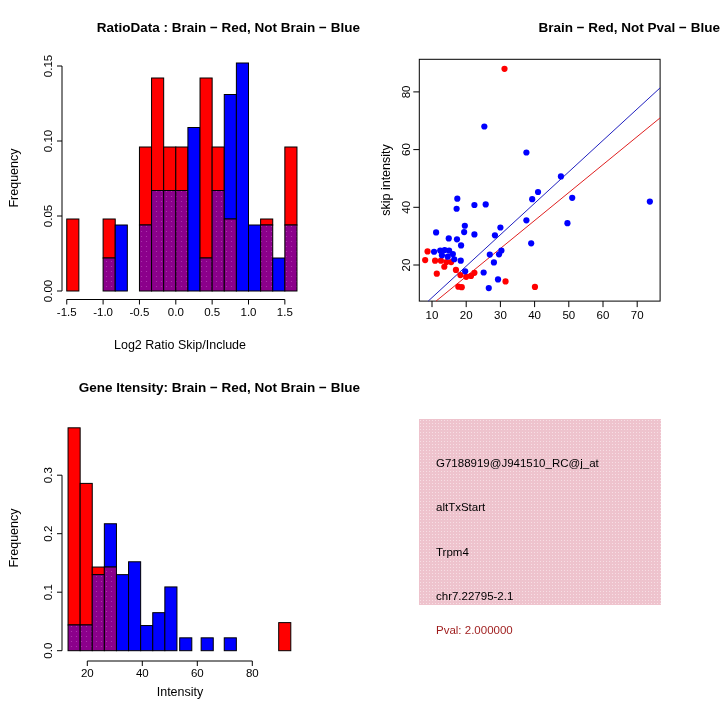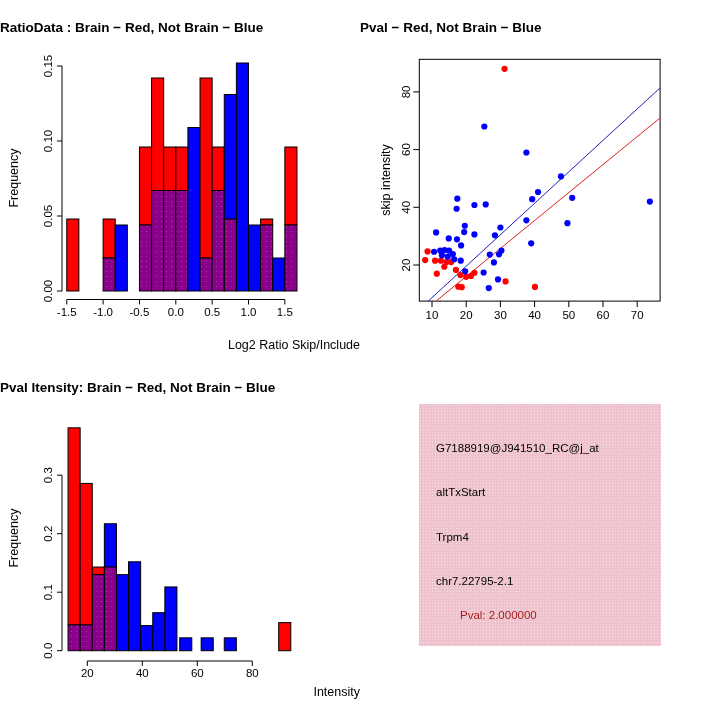--- a/index.html
+++ b/index.html
@@ -1,26 +1,26 @@
 <!DOCTYPE html>
 <html><head>
 <meta charset="utf-8">
 <style>
   html,body{margin:0;padding:0;background:#ffffff;}
   .page{position:relative;width:720px;height:720px;background:#ffffff;
         font-family:"Liberation Sans",sans-serif;color:#000;overflow:hidden;}
   .panel{position:absolute;width:360px;height:360px;}
   .panel svg{position:absolute;left:0;top:0;overflow:visible;}
-  .chart-title{position:absolute;left:0;top:20px;width:360px;text-align:left;
+  .chart-title{position:absolute;left:0;top:20px;width:360px;text-align:right;
                font-weight:bold;font-size:13.5px;white-space:nowrap;}
-  .x-label{position:absolute;left:0;width:360px;text-align:right;font-size:12.5px;}
+  .x-label{position:absolute;left:0;width:360px;text-align:center;font-size:12.5px;}
   .y-label{position:absolute;white-space:nowrap;font-size:12.5px;
            transform:translate(-50%,-50%) rotate(-90deg);}
   svg text.tick{font-size:11.5px;fill:#000;font-family:"Liberation Sans",sans-serif;}
-  .info-box{position:absolute;left:59px;top:44px;width:242px;height:242px;
+  .info-box{position:absolute;left:59px;top:59px;width:242px;height:186px;
             background-color:#EEC3CD;
             background-image:radial-gradient(circle,#F7DEE4 26%,rgba(0,0,0,0) 27%);
             background-size:3px 3px;}
   .info-line{position:absolute;left:17px;font-size:11.5px;color:#000;white-space:nowrap;}
 </style>
 </head>
 <body>
 
 <div class="page">
 
@@ -167,21 +167,21 @@
         <circle cx="100.728" cy="260.6725" r="3.1" fill="#0000FF"></circle>
         <circle cx="129.798" cy="254.614" r="3.1" fill="#0000FF"></circle>
         <circle cx="139.03199999999998" cy="254.3255" r="3.1" fill="#0000FF"></circle>
         <circle cx="141.426" cy="250.575" r="3.1" fill="#0000FF"></circle>
         <circle cx="133.902" cy="262.4035" r="3.1" fill="#0000FF"></circle>
         <circle cx="123.642" cy="272.501" r="3.1" fill="#0000FF"></circle>
         <circle cx="138.006" cy="279.425" r="3.1" fill="#0000FF"></circle>
         <circle cx="128.772" cy="288.08" r="3.1" fill="#0000FF"></circle>
         <circle cx="105.174" cy="271.347" r="3.1" fill="#0000FF"></circle>
       </svg>
-    <div class="chart-title">Pval − Red, Not Brain − Blue</div>
+    <div class="chart-title">Brain − Red, Not Pval − Blue</div>
     <div class="y-label" style="left:26px;top:180px">skip intensity</div>
   </section>
 
   <section class="panel" style="left:0;top:360px">
     <svg id="svg-hist2" width="360" height="360">
         <defs>
           <pattern id="svg-hist2-dots" width="5" height="5" patternUnits="userSpaceOnUse">
             <rect width="5" height="5" fill="#8B008B"></rect>
             <circle cx="1.5" cy="1.5" r="0.6" fill="#B03CB0"></circle>
           </pattern>
@@ -215,28 +215,28 @@
         <line x1="87.3" y1="301" x2="252.3" y2="301" stroke="#000000"></line>
         <line x1="87.3" y1="301" x2="87.3" y2="306" stroke="#000000"></line>
         <text x="87.3" y="317" text-anchor="middle" class="tick">20</text>
         <line x1="142.3" y1="301" x2="142.3" y2="306" stroke="#000000"></line>
         <text x="142.3" y="317" text-anchor="middle" class="tick">40</text>
         <line x1="197.3" y1="301" x2="197.3" y2="306" stroke="#000000"></line>
         <text x="197.3" y="317" text-anchor="middle" class="tick">60</text>
         <line x1="252.3" y1="301" x2="252.3" y2="306" stroke="#000000"></line>
         <text x="252.3" y="317" text-anchor="middle" class="tick">80</text>
       </svg>
-    <div class="chart-title">Pval Itensity: Brain − Red, Not Brain − Blue</div>
+    <div class="chart-title">Gene Itensity: Brain − Red, Not Brain − Blue</div>
     <div class="x-label" style="top:325px">Intensity</div>
     <div class="y-label" style="left:14px;top:178px">Frequency</div>
   </section>
 
   <section class="panel" style="left:360px;top:360px">
     <div class="info-box" id="info-box" style="background-color: rgb(238, 195, 205);">
       <div class="info-line" style="top:38px">G7188919@J941510_RC@j_at</div>
       <div class="info-line" style="top:82px">altTxStart</div>
       <div class="info-line" style="top:127px">Trpm4</div>
       <div class="info-line" style="top:171px">chr7.22795-2.1</div>
-      <div class="info-line" id="pval-line" style="top: 205px; color: rgb(158, 27, 27); margin-left: 24px;">Pval: 2.000000</div>
+      <div class="info-line" id="pval-line" style="top: 205px; color: rgb(158, 27, 27);">Pval: 2.000000</div>
     </div>
   </section>
 
 </div>
 
 </body></html>

